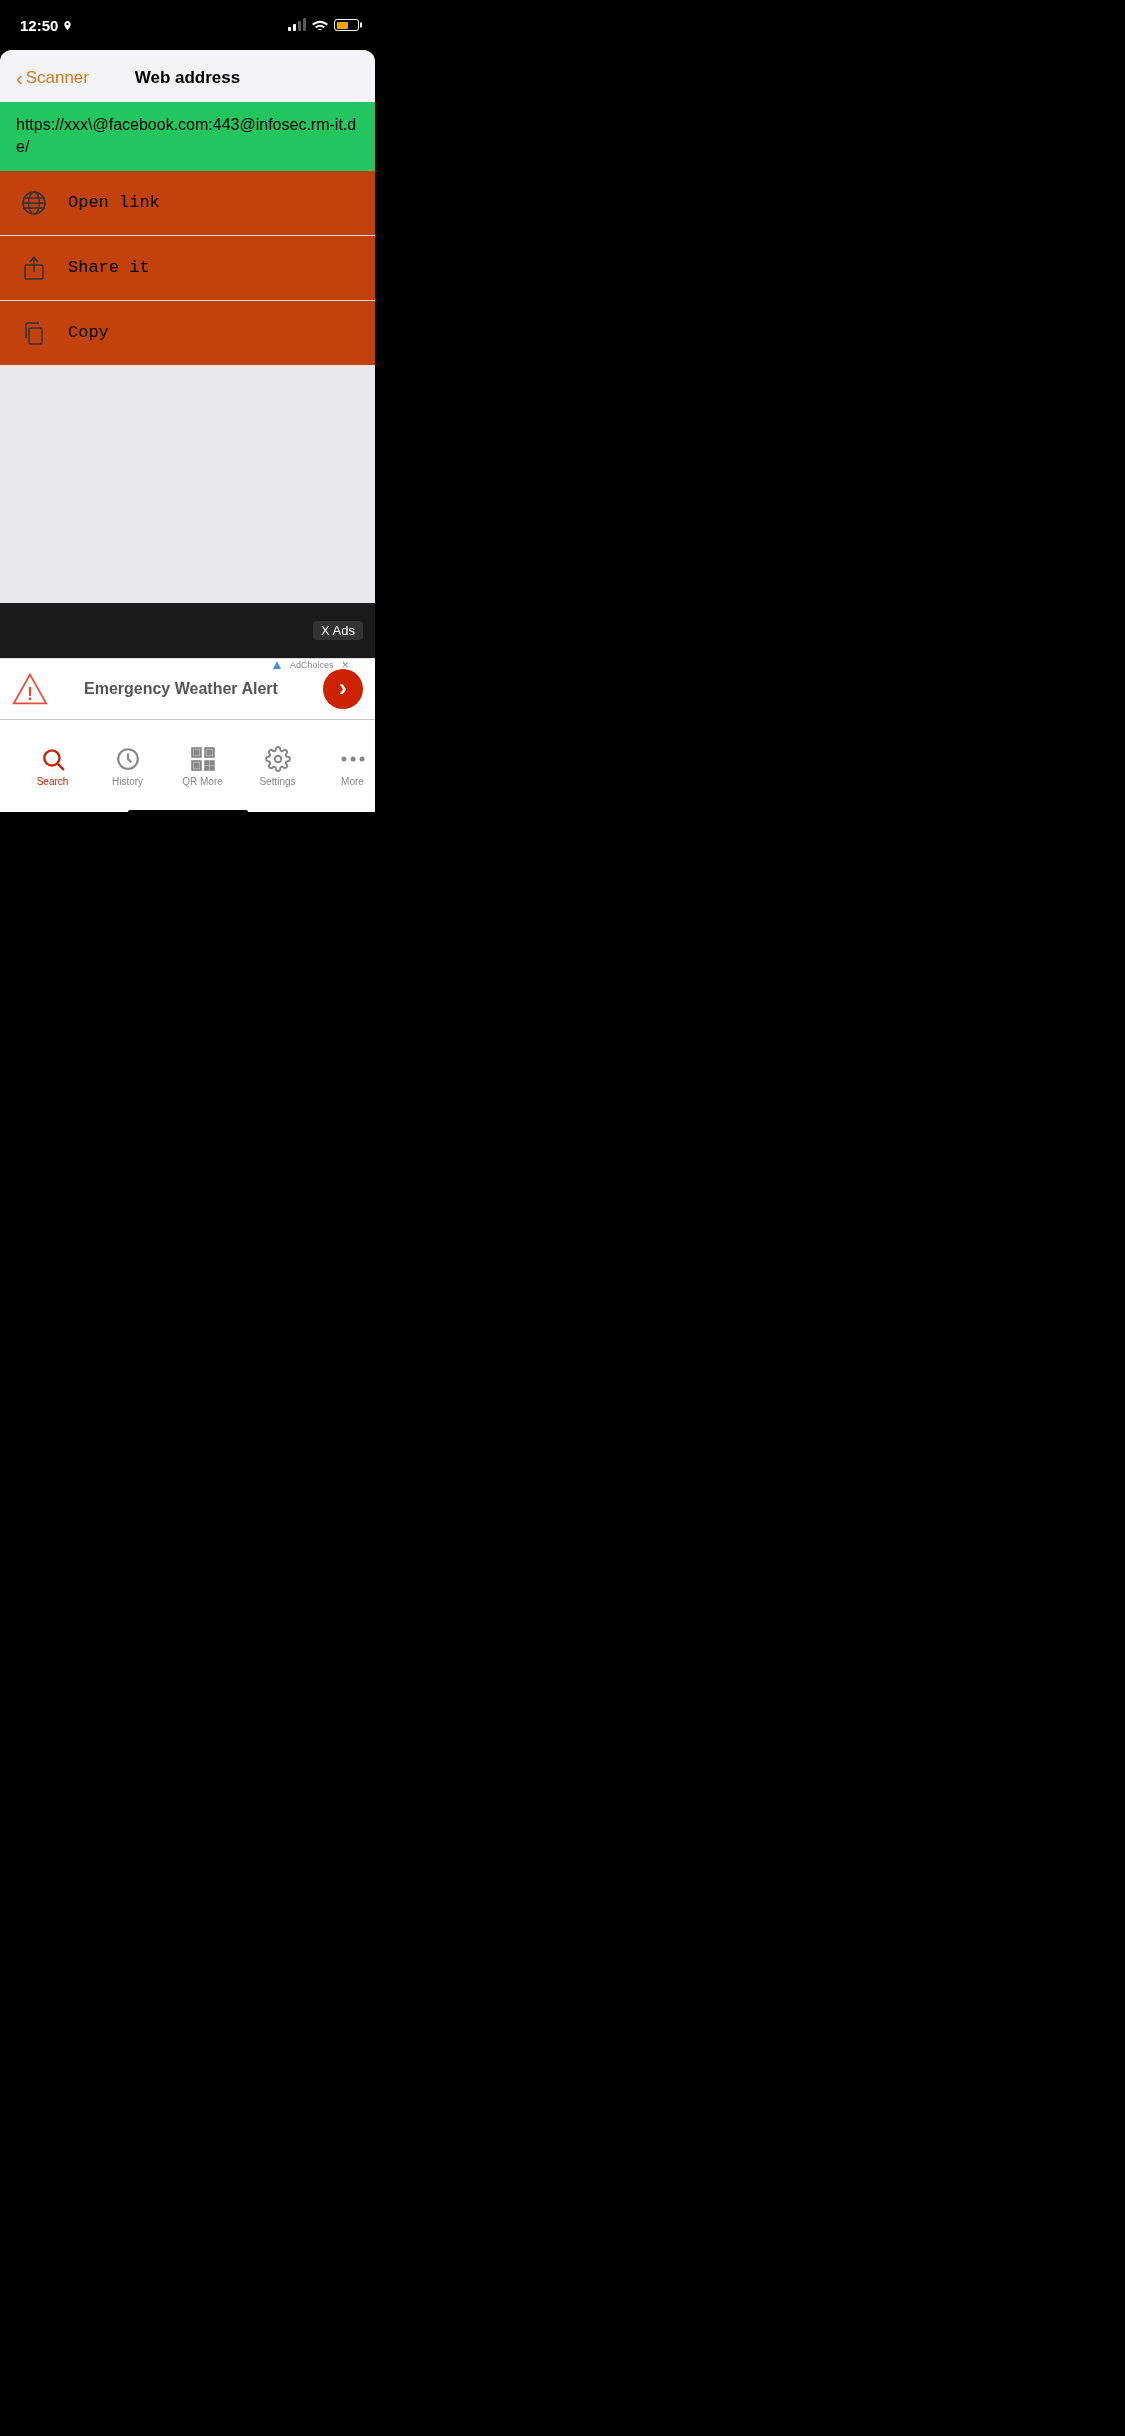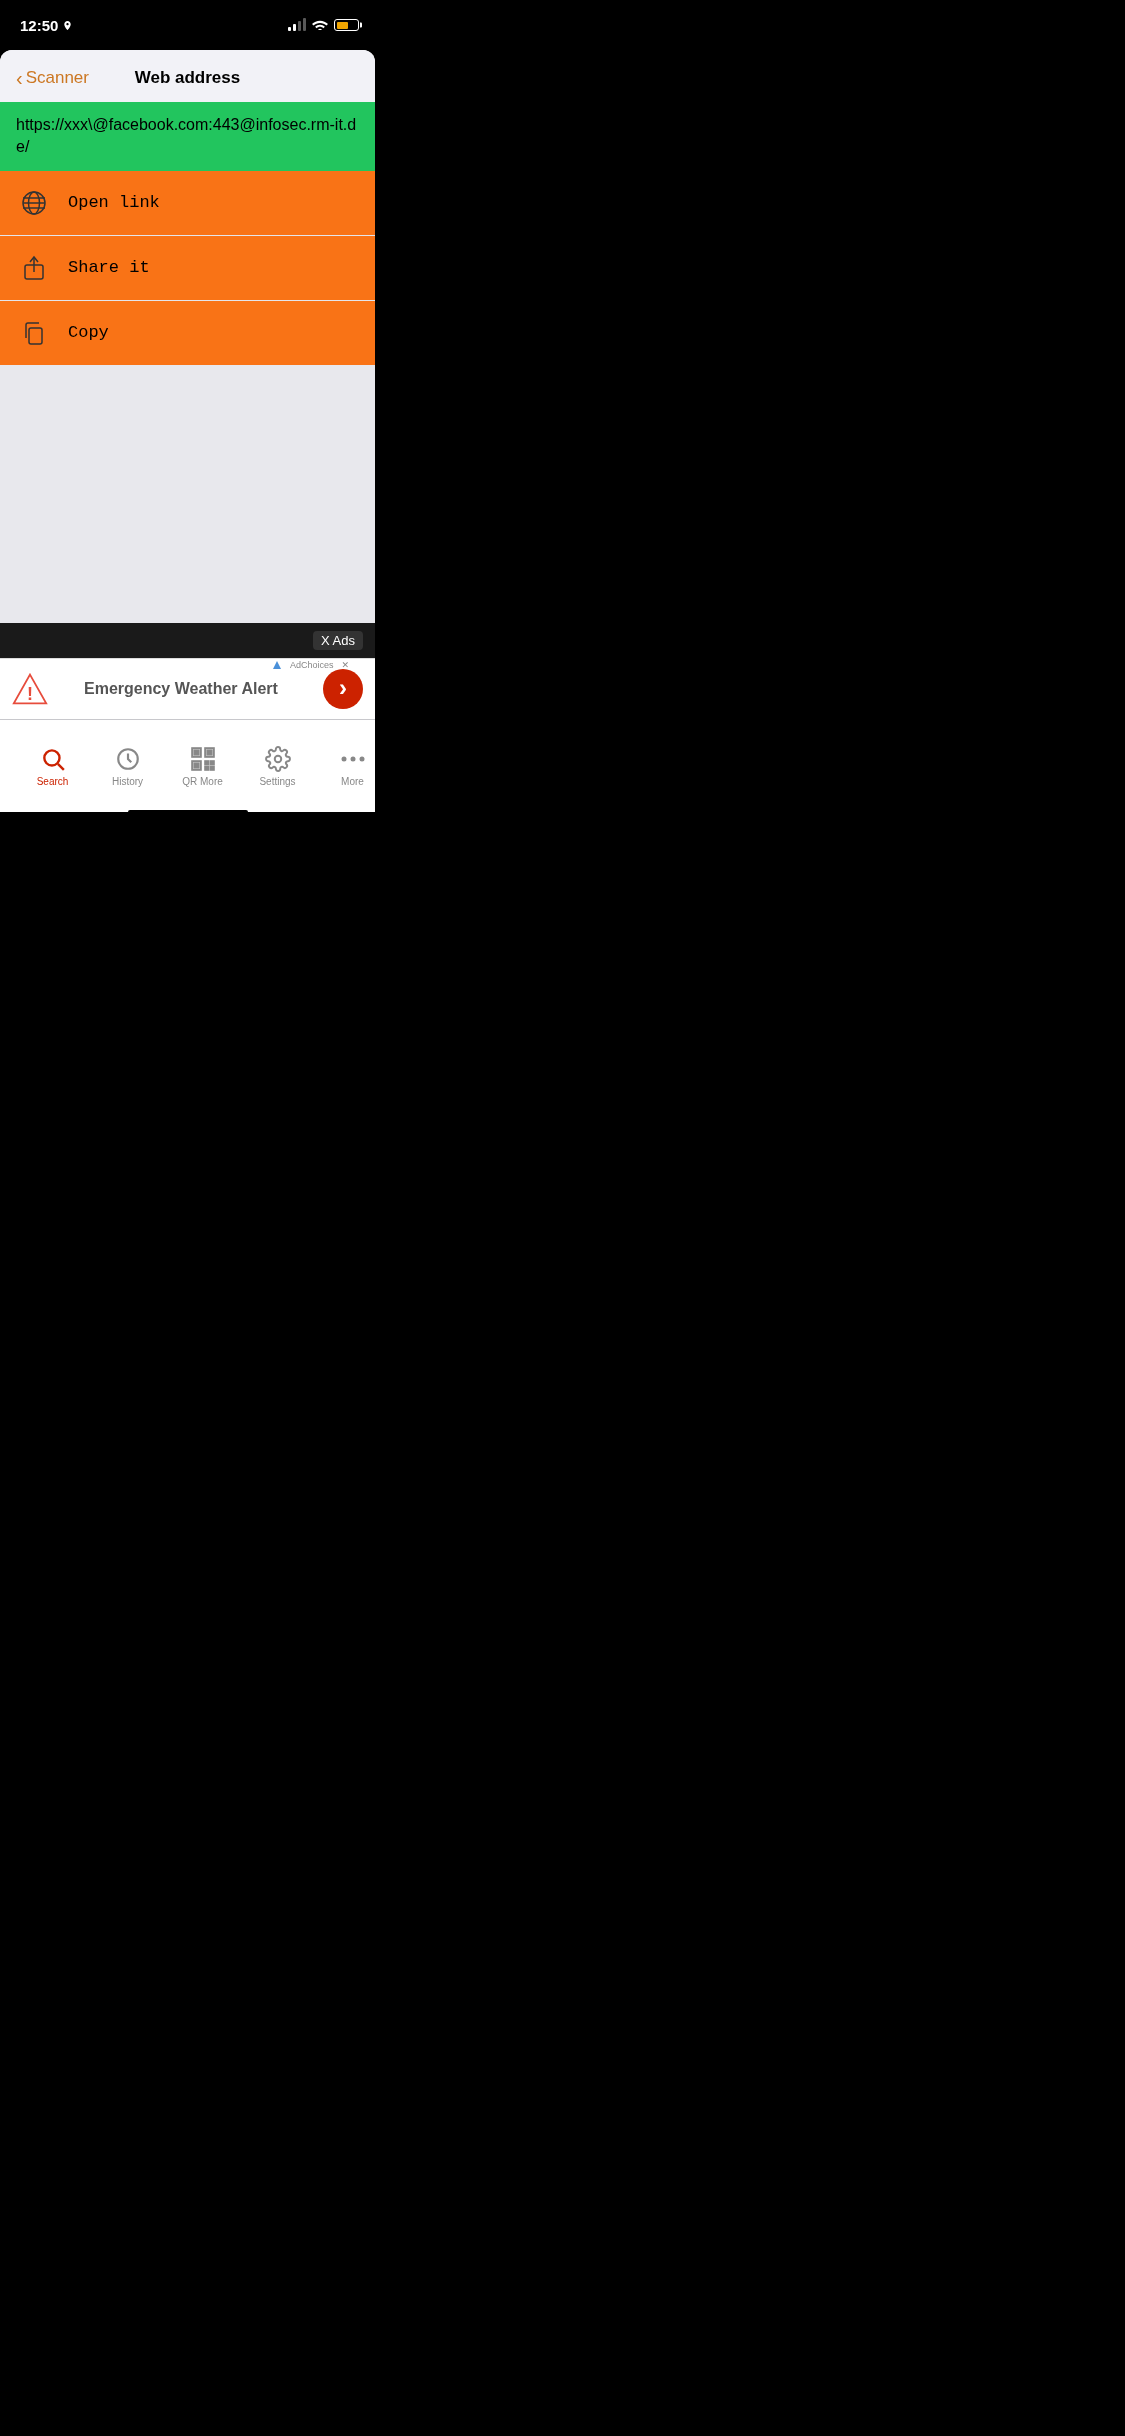--- a/index.html
+++ b/index.html
@@ -134,21 +134,21 @@
     .menu-list {
       background: #fff;
       margin: 0;
     }
     .menu-item {
       display: flex;
       align-items: center;
       padding: 14px 16px;
       border-bottom: 1px solid #e5e5ea;
       cursor: pointer;
-      background: #f97316;
+      background: #c2410c;
     }
     .menu-item:last-child {
       border-bottom: none;
     }
     .menu-icon {
       width: 36px;
       height: 36px;
       display: flex;
       align-items: center;
       justify-content: center;
@@ -171,21 +171,21 @@
     .gray-area {
       flex: 1;
       background: #e8e8ed;
     }
 
     
     .ad-close-row {
       background: #1a1a1a;
       display: flex;
       justify-content: flex-end;
-      padding: 8px 12px;
+      padding: 18px 12px;
     }
     .ad-close-btn {
       color: #fff;
       font-size: 13px;
       background: #333;
       padding: 2px 8px;
       border-radius: 4px;
       cursor: pointer;
     }
     .ad-banner {

